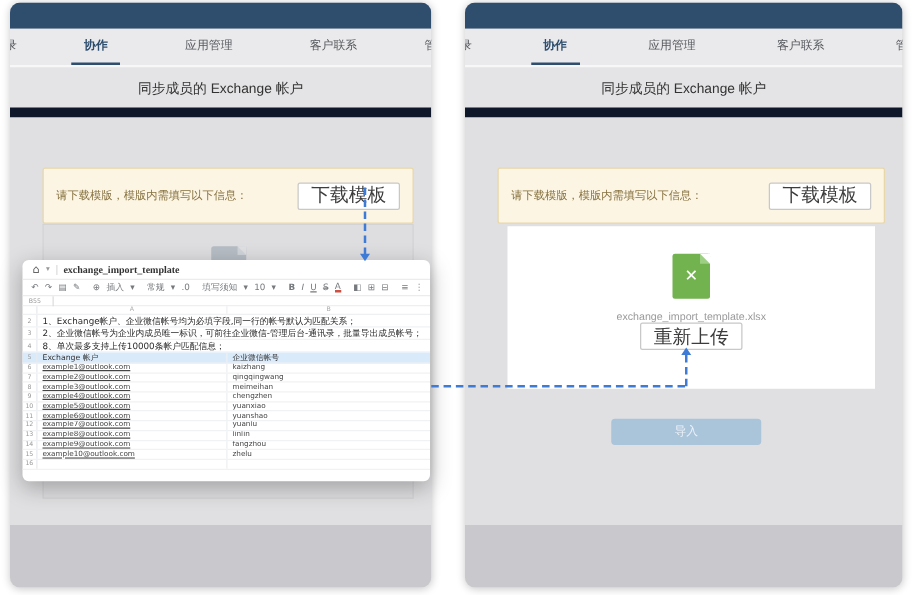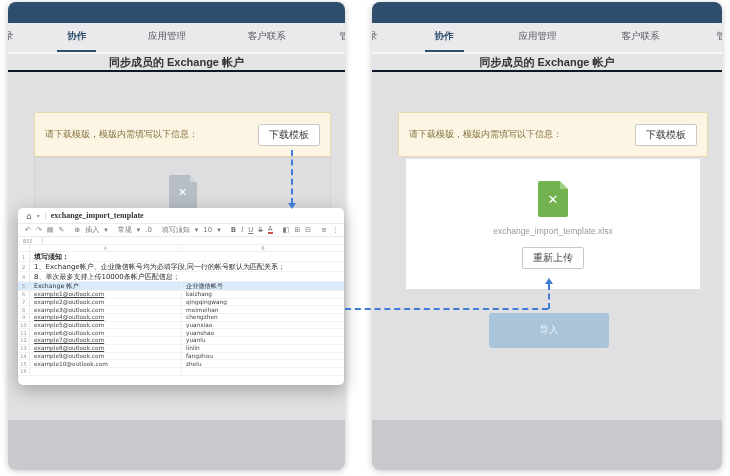--- a/index.html
+++ b/index.html
@@ -15,34 +15,34 @@
   .navbar { height:21px; background:#2f4e6e; flex:0 0 auto; }
 
   .tabbar { height:31px; background:#eaeaec; display:flex; align-items:stretch;
             justify-content:space-between; padding:0 2px; border-bottom:2px solid #f7f7f8; }
   .tab { display:flex; align-items:center; font-size:9.5px; color:#55585c; padding:0 10px;
          border-bottom:2px solid transparent; white-space:nowrap; }
   .tab.active { color:#2f4e6e; border-bottom-color:#2f4e6e;font-weight:bold; }
   .tab.partial-l { margin-left:-8px; padding:0 2px; }
   .tab.partial-r { margin-right:-8px; padding:0 2px; }
 
-  .titleband { height:18px; background:#e4e4e6; border-bottom:2px solid #0f172a;
+  .titleband { height:40px; background:#e4e4e6; border-bottom:8px solid #0f172a;
                display:flex; align-items:center; justify-content:center;
-               font-size:11px; color:#333;font-weight:bold; }
+               font-size:11px; color:#333; }
 
   .content { position:relative; flex:1 1 auto; background:#e0e0e2; }
   .footer { height:50px; background:#c9c9cd; flex:0 0 auto; }
 
   
   .notice { position:absolute; top:40px; left:26px; right:14px; height:45px;
             background:#fcf5e3; border:1px solid #e8d7a9; border-radius:2px;
             display:flex; align-items:center; justify-content:space-between; padding:0 10px; }
   .notice-text { font-size:9px; color:#85703f; }
   .btn-plain { height:22px; padding:0 10px; background:#fff; border:1px solid #c8c8c8;
-               border-radius:2px; font-size:10px; color:#3c3c3c; cursor:pointer;
+               border-radius:2px; font-size:15px; color:#3c3c3c; cursor:pointer;
                font-family:inherit; }
 
   
   .ghost-card { position:absolute; top:85px; left:26px; right:14px; height:220px;
                 border:1px solid #d3d3d5; background:#dedee0; display:flex; justify-content:center; }
   .file-icon-gray { position:relative; margin-top:17px; width:28px; height:34px;
                     background:#b7bdc5; border-radius:2px; display:flex; align-items:center;
                     justify-content:center; color:#fff; font-size:11px; font-weight:bold; }
   .file-icon-gray::after { content:""; position:absolute; top:0; right:0;
                            border-style:solid; border-width:0 7px 7px 0;
@@ -51,23 +51,23 @@
   
   .upload-card { position:absolute; top:87px; left:34px; right:22px; height:130px; background:#fff;
                  display:flex; flex-direction:column; align-items:center; }
   .excel-icon { position:relative; margin-top:22px; width:30px; height:36px; background:#72b34f;
                 border-radius:2px; display:flex; align-items:center; justify-content:center;
                 color:#fff; font-size:13px; font-weight:bold; }
   .excel-icon::after { content:""; position:absolute; top:0; right:0;
                        border-style:solid; border-width:0 8px 8px 0;
                        border-color:#fff #fff #9ccf82 #9ccf82; }
   .filename { margin-top:9px; font-size:8.5px; color:#9a9a9c; }
-  .upload-card .btn-plain { margin-top:11px; }
-
-  .import-btn { position:absolute; top:241px; left:117px; width:120px; height:35px;
+  .upload-card .btn-plain { margin-top:0; }
+
+  .import-btn { position:absolute; top:241px; left:117px; width:120px; height:21px;
                 background:#aac4da; color:#edf3f9; border:none; border-radius:3px;
                 font-size:9.5px; font-family:inherit; cursor:default; }
 
   
   .sheet { position:absolute; left:18px; top:208px; width:326px; height:177px; background:#fff;
            border-radius:5px; box-shadow:0 5px 18px rgba(0,0,0,.28); overflow:hidden;
            z-index:5; font-family:"DejaVu Sans","Liberation Sans",sans-serif; }
   .sheet-titlebar { height:15px; display:flex; align-items:center; gap:5px; padding:0 8px; }
   .sheet-home { font-size:9px; color:#666; }
   .sheet-chev { font-size:6px; color:#999; }
@@ -212,27 +212,27 @@
     <div class="sheet-formula">
       <span class="namebox">B55</span>
       <span class="vdiv"></span>
     </div>
     <div class="sheet-colhead">
       <span class="rnum"></span>
       <span class="colhead ca">A</span>
       <span class="colhead cb">B</span>
     </div>
     <div>
-        <div class="srow note-bold">
-          <span class="rnum">1</span>
-          <span class="cell">填写须知：</span>
-        </div>
         <div class="srow note">
           <span class="rnum">2</span>
           <span class="cell">1、Exchange帐户、企业微信帐号均为必填字段,同一行的帐号默认为匹配关系；</span>
+        </div>
+        <div class="srow note">
+          <span class="rnum">3</span>
+          <span class="cell">2、企业微信帐号为企业内成员唯一标识，可前往企业微信-管理后台-通讯录，批量导出成员帐号；</span>
         </div>
         <div class="srow note">
           <span class="rnum">4</span>
           <span class="cell">8、单次最多支持上传10000条帐户匹配信息；</span>
         </div>
         <div class="srow header">
           <span class="rnum">5</span>
           <span class="cell ca">Exchange 帐户</span>
           <span class="cell cb">企业微信帐号</span>
         </div>

